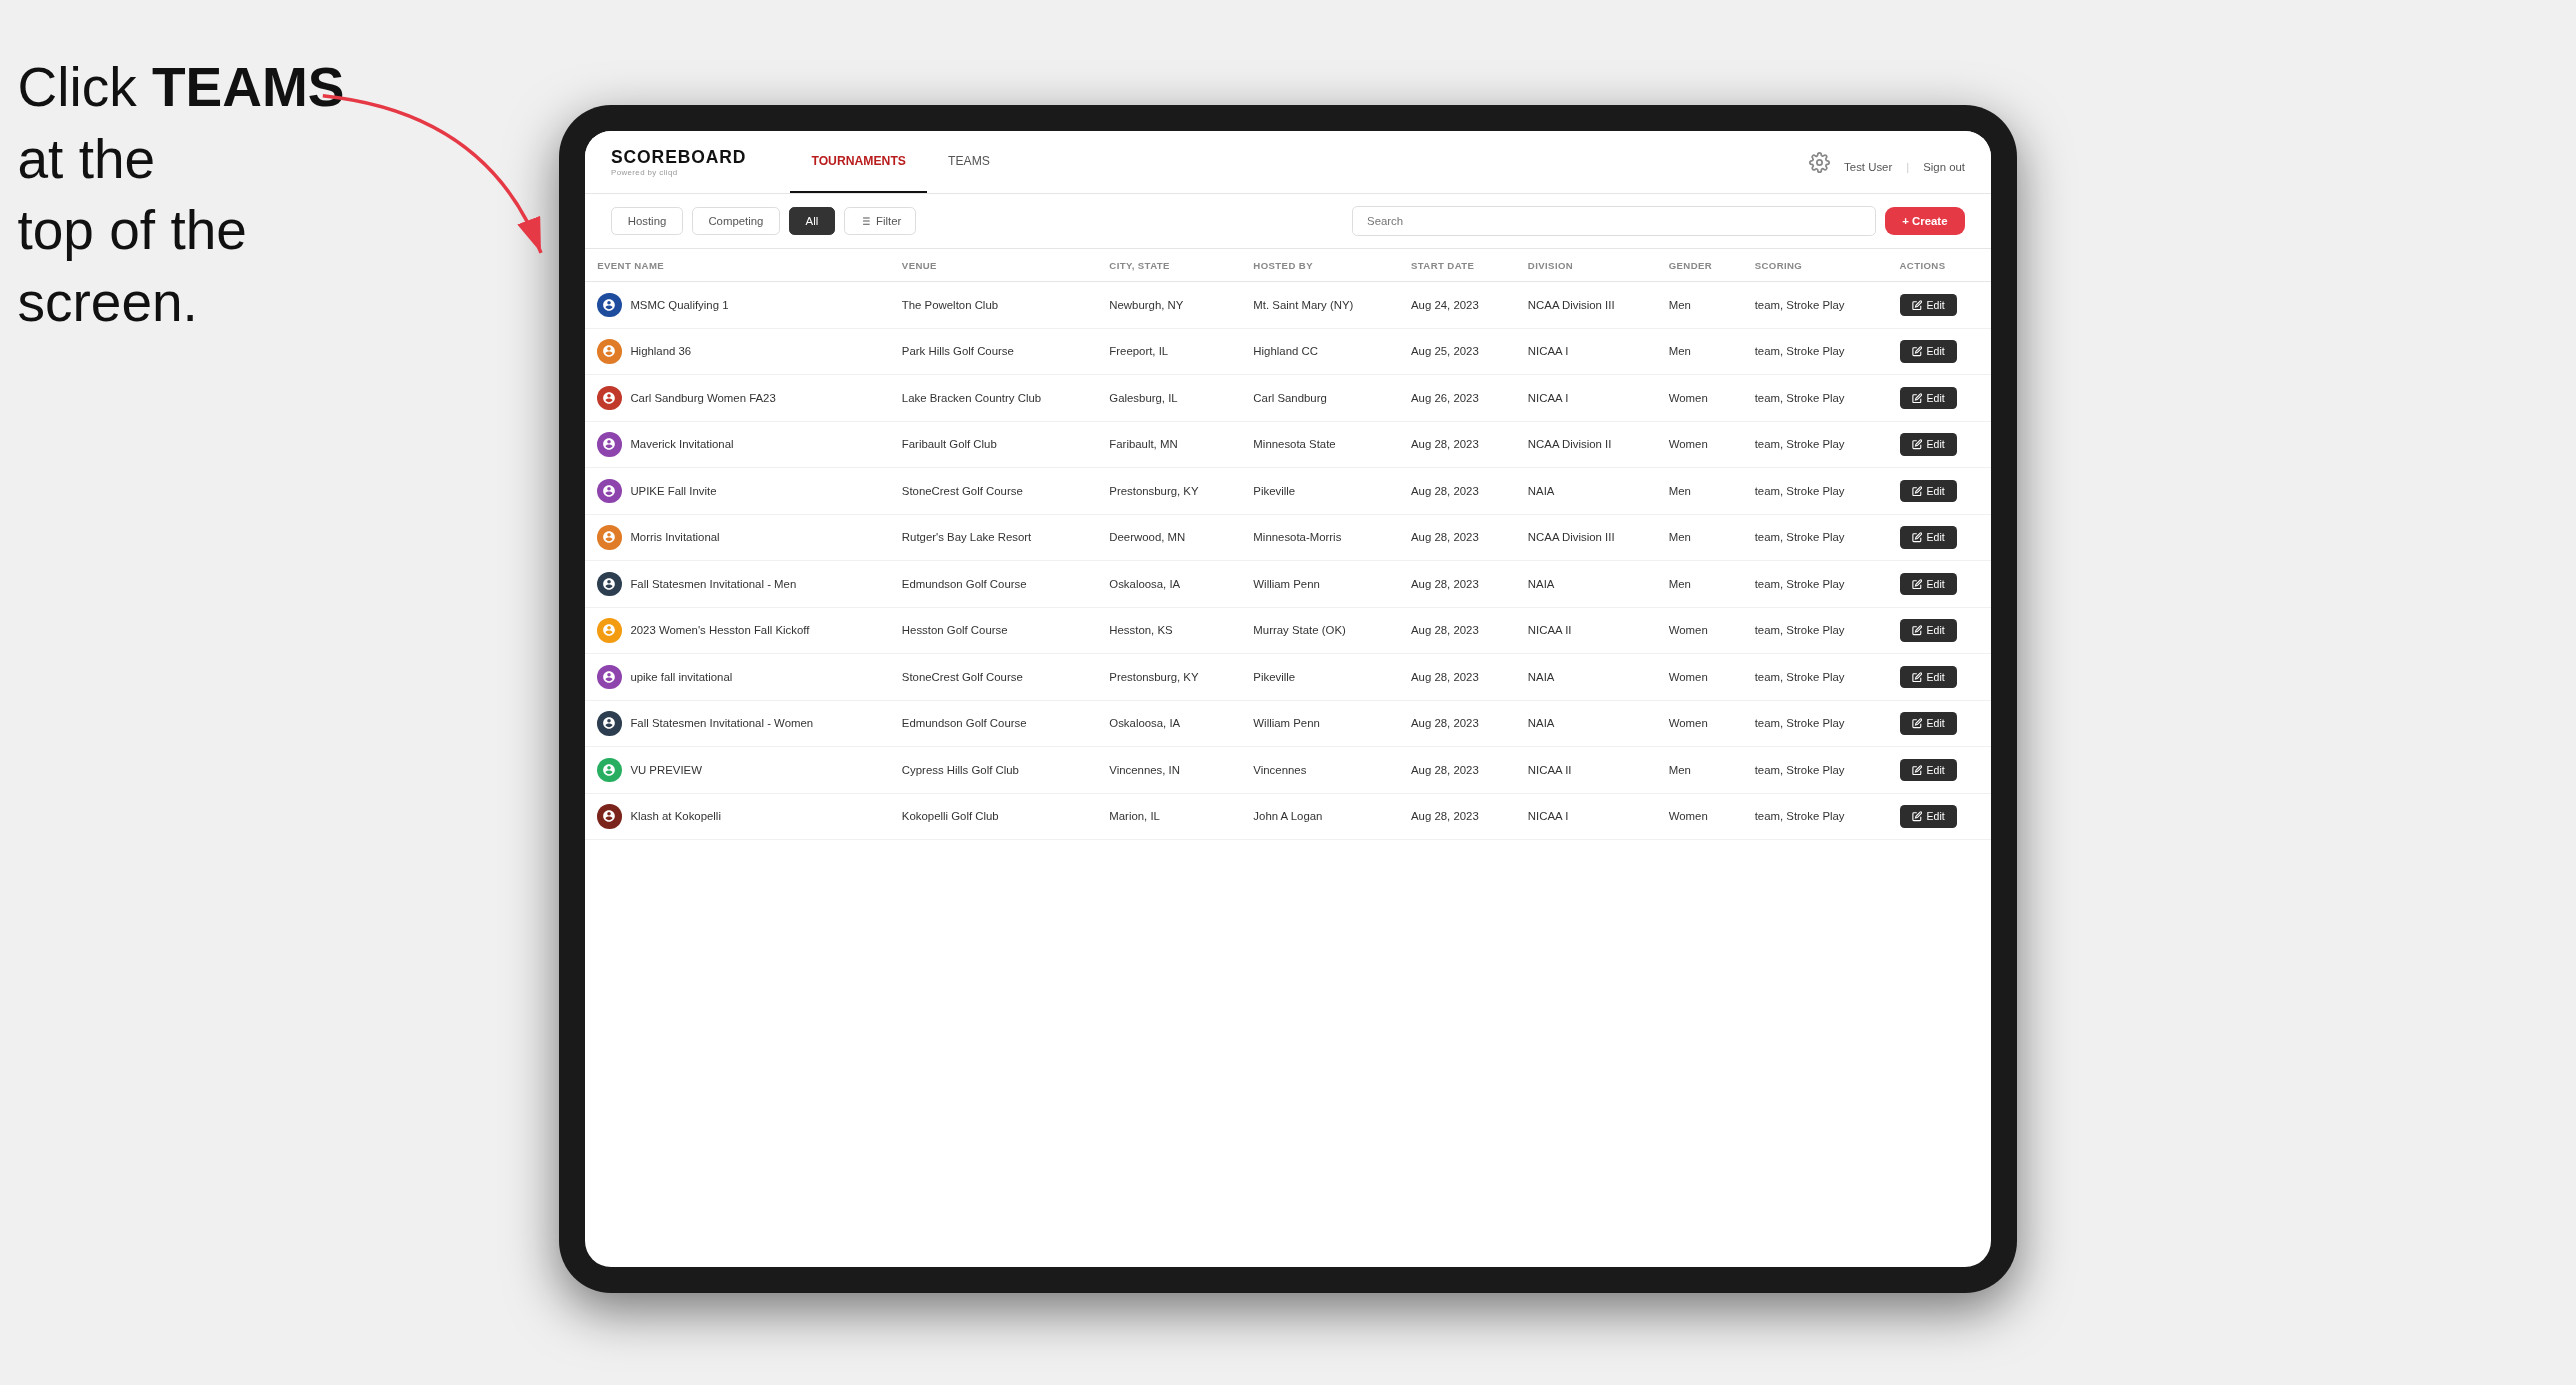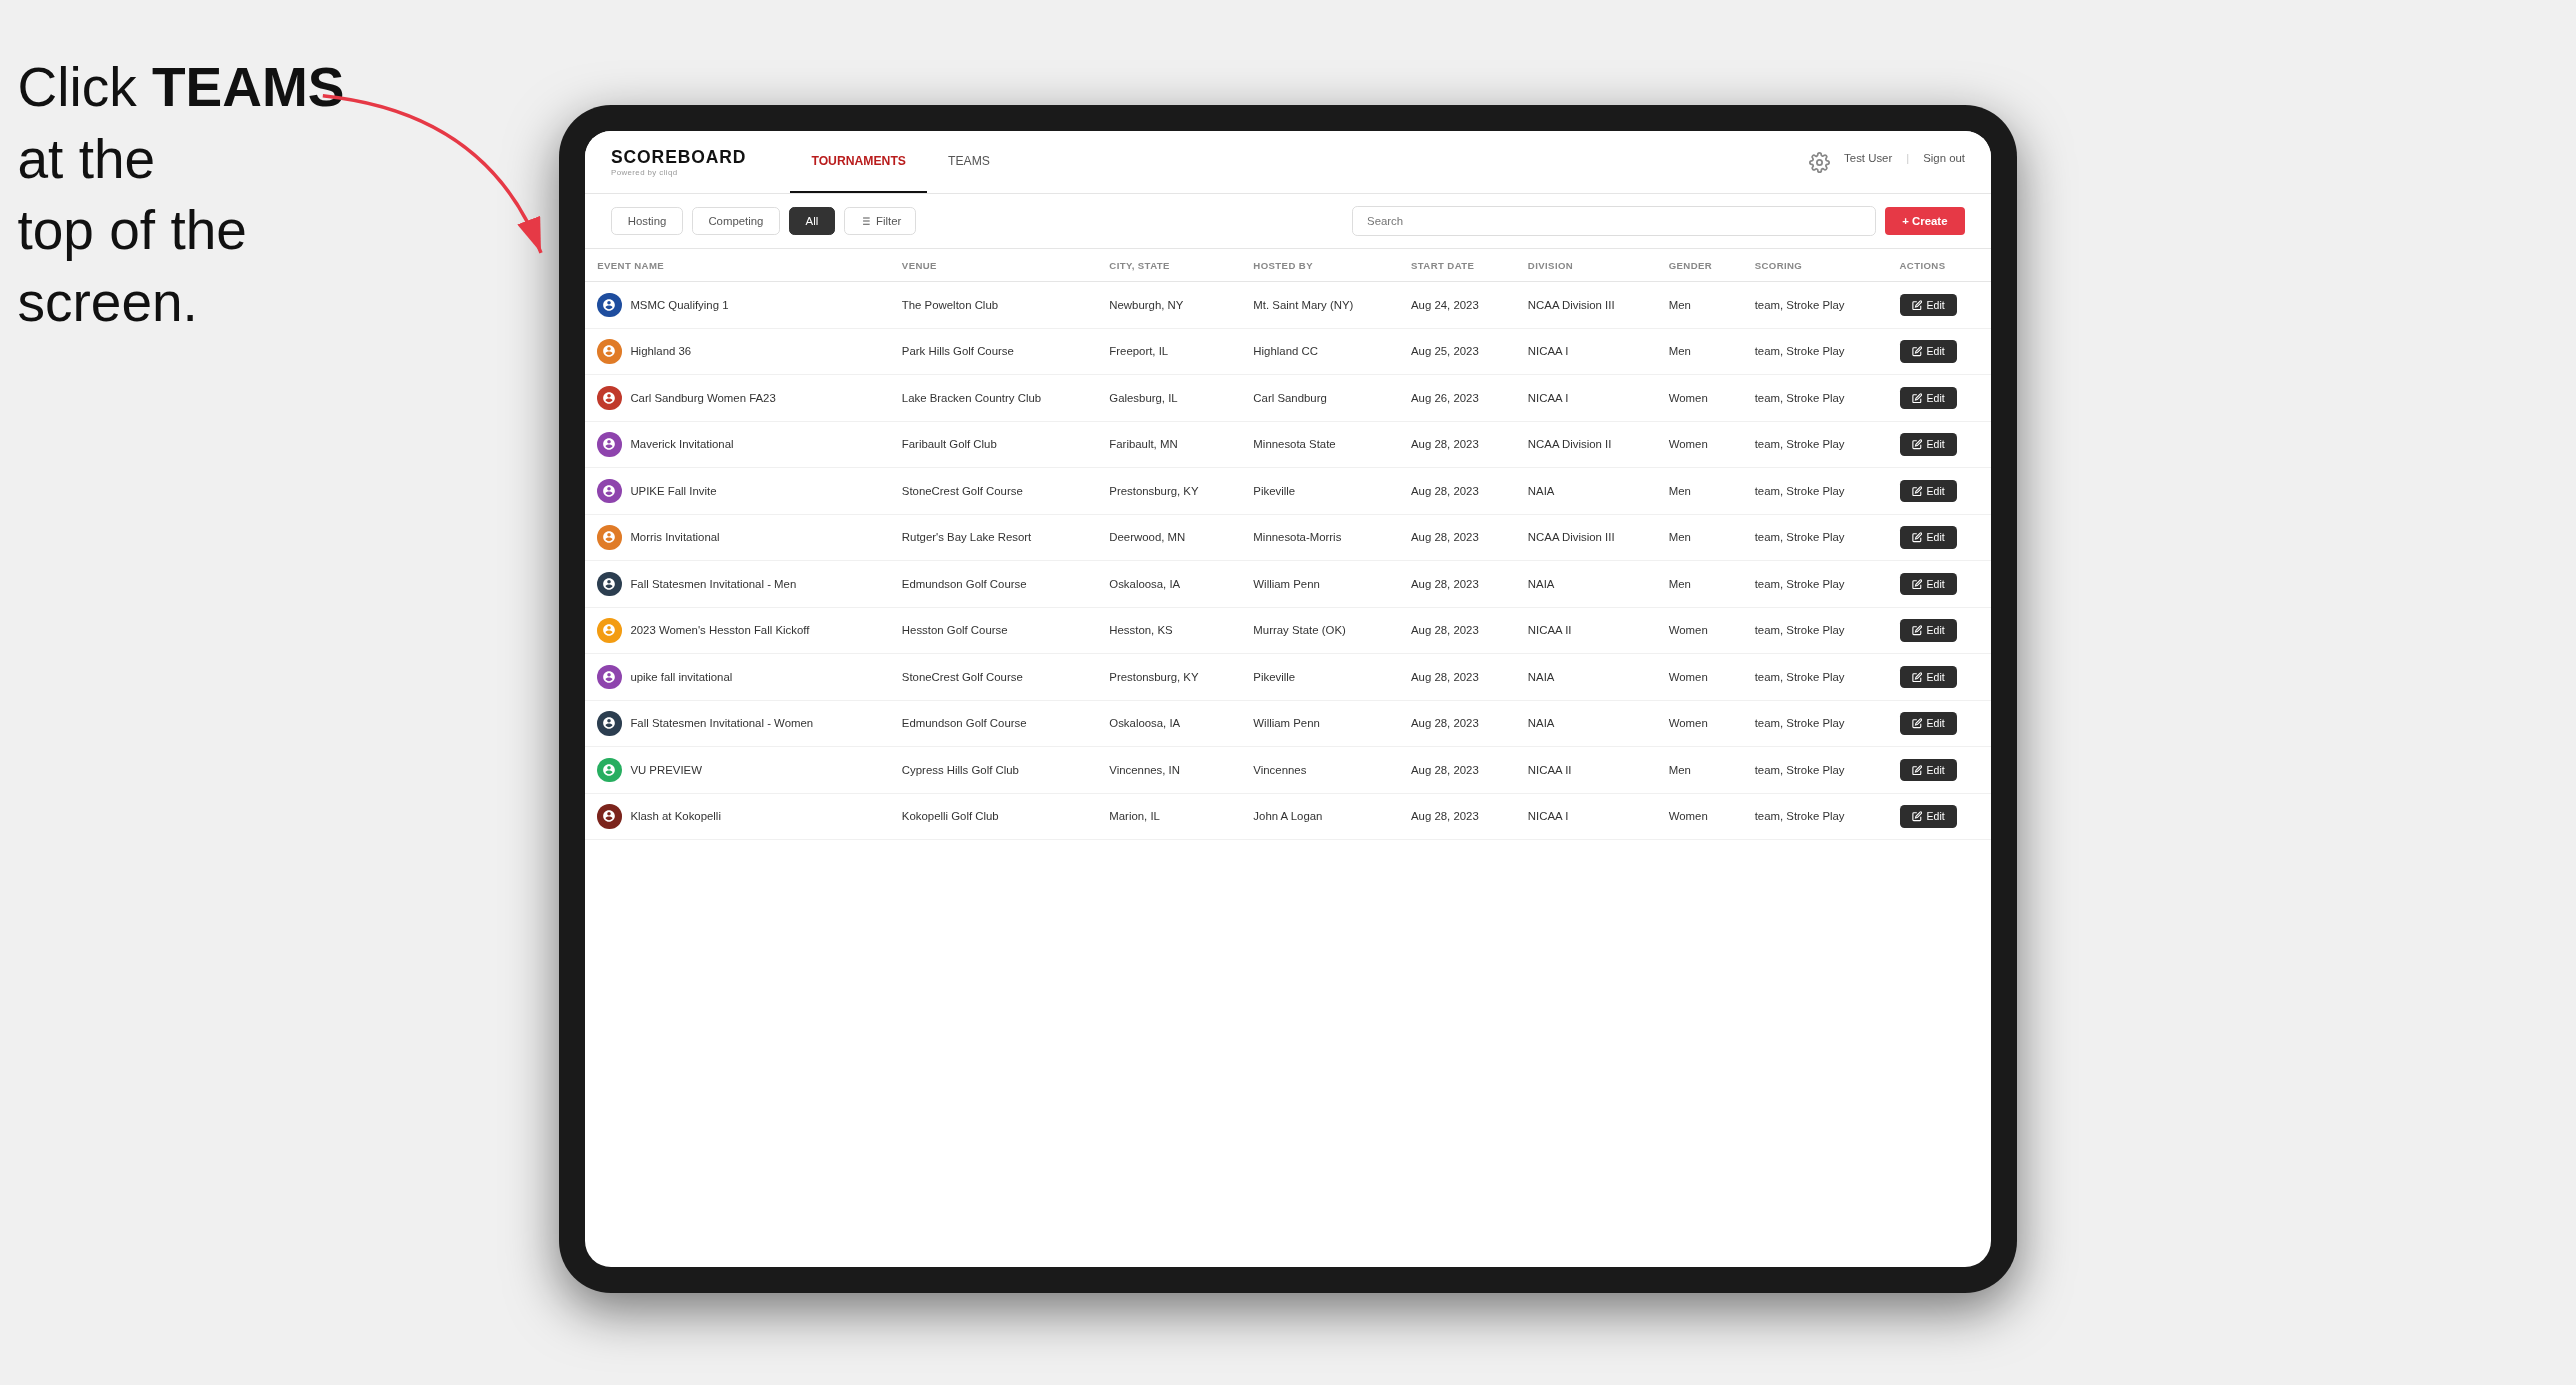--- a/index.html
+++ b/index.html
@@ -110,21 +110,21 @@
 
     .nav-tab.active {
       color: #b91c1c;
       border-bottom: 2.6px solid #111;
       font-weight: 600;
     }
 
     .nav-right {
       margin-left: auto;
       display: flex;
-      align-items: flex-start;
+      align-items: flex-end;
       gap: 14px;
     }
 
     .gear-icon {
       width: 21px;
       height: 21px;
       color: #888;
     }
 
     .user-text {
@@ -200,21 +200,21 @@
     }
 
     .create-btn {
       display: flex;
       align-items: center;
       gap: 5.2px;
       padding: 7.9px 17.5px;
       background: #e63946;
       color: #fff;
       border: none;
-      border-radius: 4px;
+      border-radius: 9px;
       font-size: 11.4px;
       font-weight: 600;
       cursor: pointer;
       white-space: nowrap;
     }
 
     
     .table-container {
       flex: 1;
       overflow-y: auto;

